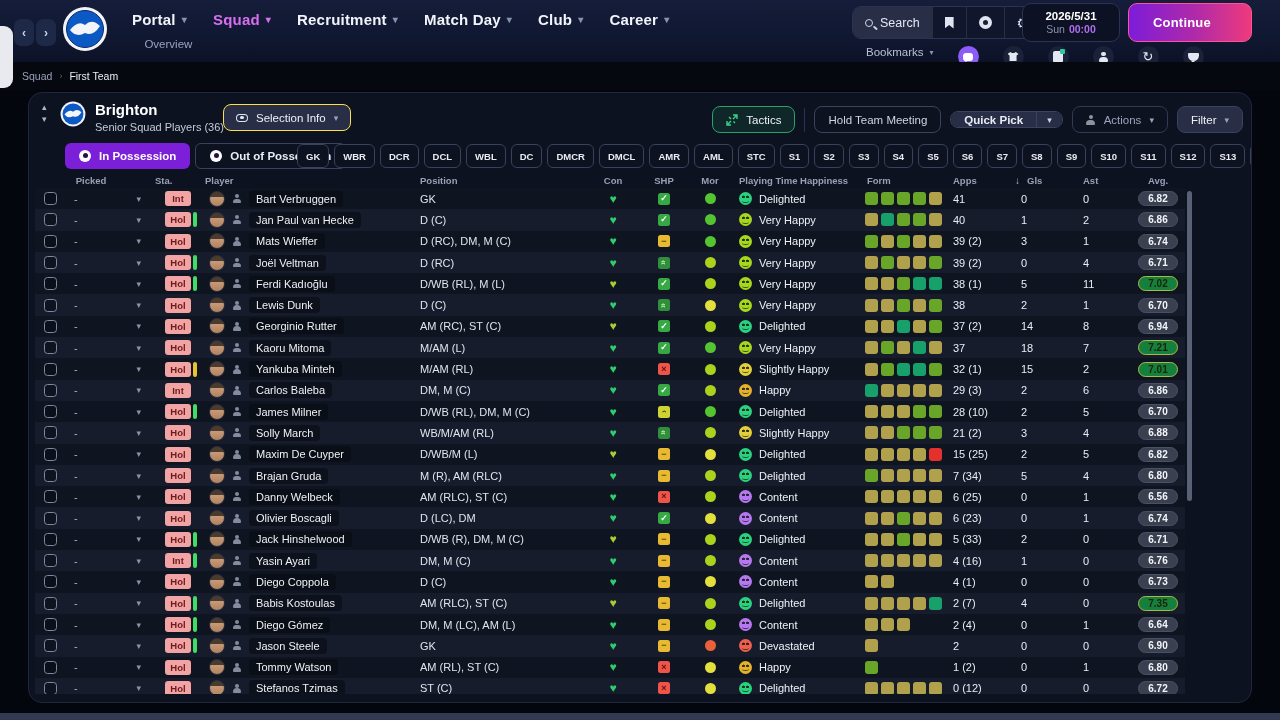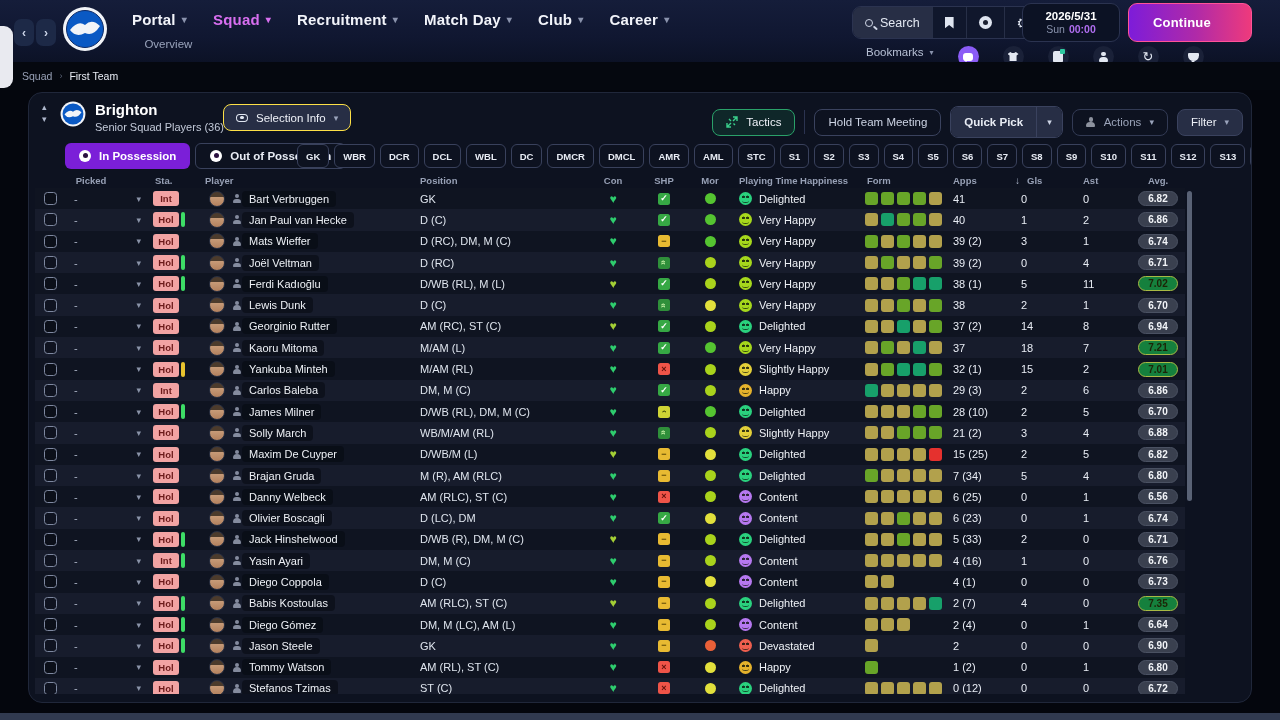--- a/index.html
+++ b/index.html
@@ -81,21 +81,21 @@
   .eye { width:12px; height:8px; border:1.4px solid #dfe5f0; border-radius:60% 60% 60% 60%/100% 100% 100% 100%; position:relative; }
   .eye::after { content:""; position:absolute; left:3px; top:1px; width:3.5px; height:3.5px; border-radius:50%; background:#dfe5f0; }
   .selinfo .chev, .btn .chev { color:#9aa3bb; font-size:9px; }
 
   .head-actions { position:absolute; right:8px; top:13px; display:flex; gap:9px; align-items:center; }
   .btn { height:27px; border-radius:8px; display:flex; align-items:center; gap:8px; padding:0 13px; font-size:11.5px; color:#eef1f8; background:#272e45; border:1px solid #3a425e; }
   .btn.ghost { background:transparent; border:1px solid #3a425e; color:#cdd4e4; }
   .btn.tactics { background:rgba(34,150,92,.16); border:1px solid #2aa169; }
   .btn.dim { color:#9aa3b8; background:transparent; border:1px solid #323a54; }
   .vdiv { width:1px; height:24px; background:#2b3350; }
-  .split { display:flex; align-items:stretch; border:1px solid #3a425e; border-radius:8px; overflow:hidden; height:32px; }
+  .split { display:flex; align-items:stretch; border:1px solid #3a425e; border-radius:8px; overflow:hidden; height:17px; }
   .split .main { display:flex; align-items:center; padding:0 13px; background:#272e45; font-size:11.5px; font-weight:bold; }
   .split .drop { display:flex; align-items:center; padding:0 10px; background:#272e45; border-left:1px solid #3a425e; color:#cdd4e4; font-size:9px; }
 
   
   .tabsrow { position:absolute; left:8px; top:50px; display:flex; gap:5px; height:26px;padding-left:28px; }
   .tab { display:flex; align-items:center; gap:8px; padding:0 14px; border-radius:6px; font-size:11.5px; font-weight:bold; }
   .tab.active { background:#7b1fd8; color:#fff; }
   .tab.inactive { background:#0d1220; border:1px solid #39415c; color:#e8ecf4; }
   .tabball { width:12px; height:12px; border-radius:50%; background:#fff; position:relative; flex:none; }
   .tabball::after { content:""; position:absolute; left:3.5px; top:3px; width:5px; height:5px; border-radius:50%; background:#2a1040; }
@@ -120,29 +120,29 @@
 
   .rows { position:absolute; left:6px; top:95px; width:1150px; height:506px; overflow:hidden; }
   .row { height:21.3px; font-size:11px; }
   .row.light { background:#171c2c; }
   .row.dark { background:#0f1421; }
   .cell { display:flex; align-items:center; height:100%; }
   .cb { width:13px; height:13px; border:1.5px solid #7e88a0; border-radius:3.5px; background:rgba(5,8,16,.4); margin-left:9px; }
   .pickcell { justify-content:space-between; padding:0 10px 0 9px; color:#aab2c4; }
   .pickcell .chev { color:#8a93a8; font-size:9px; }
   .sta-badge { width:26px; height:15px; border-radius:3px; background:#f2a3a3; color:#6d1b1b; font-size:9.5px; font-weight:bold;
-    display:flex; align-items:center; justify-content:center; margin-left:2px; }
+    display:flex; align-items:center; justify-content:center; margin-left:14px; }
   .sta-bar { width:4px; height:15px; border-radius:2px; margin-left:2px; }
   .sta-bar.green { background:#3ddd66; } .sta-bar.yellow { background:#e8c32e; }
   .avatar { width:16px; height:16px; border-radius:50%; margin-left:4px; flex:none;
     background:linear-gradient(180deg,#4c3b2c 0%,#4c3b2c 34%,#c89c79 34%,#b3815e 100%); border:1px solid #2a3042; }
   .prof { width:10px; height:10px; position:relative; margin-left:7px; flex:none; opacity:.75; }
   .prof::before { content:""; position:absolute; left:3px; top:0.5px; width:4px; height:4px; border-radius:50%; background:#aab2c6; }
   .prof::after { content:""; position:absolute; left:1px; top:5px; width:8px; height:4.5px; border-radius:4px 4px 1px 1px; background:#aab2c6; }
-  .pname { background:rgba(6,9,17,.55); border-radius:4px; padding:2px 7px; color:#eef1f6; white-space:nowrap; }
+  .pname { margin-left:7px; background:rgba(6,9,17,.55); border-radius:4px; padding:2px 7px; color:#eef1f6; white-space:nowrap; }
   .poscell { padding-left:17px; color:#dfe5ee; }
   .cellc { justify-content:center; }
   .heart { font-size:12px; line-height:1; }
   .con-green { color:#2ecd6e; } .con-mixed { color:#a4cf35; }
   .shp { width:12px; height:12px; border-radius:2.5px; display:flex; align-items:center; justify-content:center; font-size:9px; font-weight:bold; line-height:1; }
   .shp-check { background:#36a844; color:#fff; }
   .shp-minus { background:#e8ba32; color:#5a4505; }
   .shp-x { background:#ef5448; color:#5e0f0a; }
   .shp-up2 { background:#2f8f3a; color:#c4f0a6; } .shp-up2 span,.shp-up1 span { display:inline-block; transform:rotate(-90deg); font-size:9px; }
   .shp-up1 { background:#cfd435; color:#3f4a08; }

